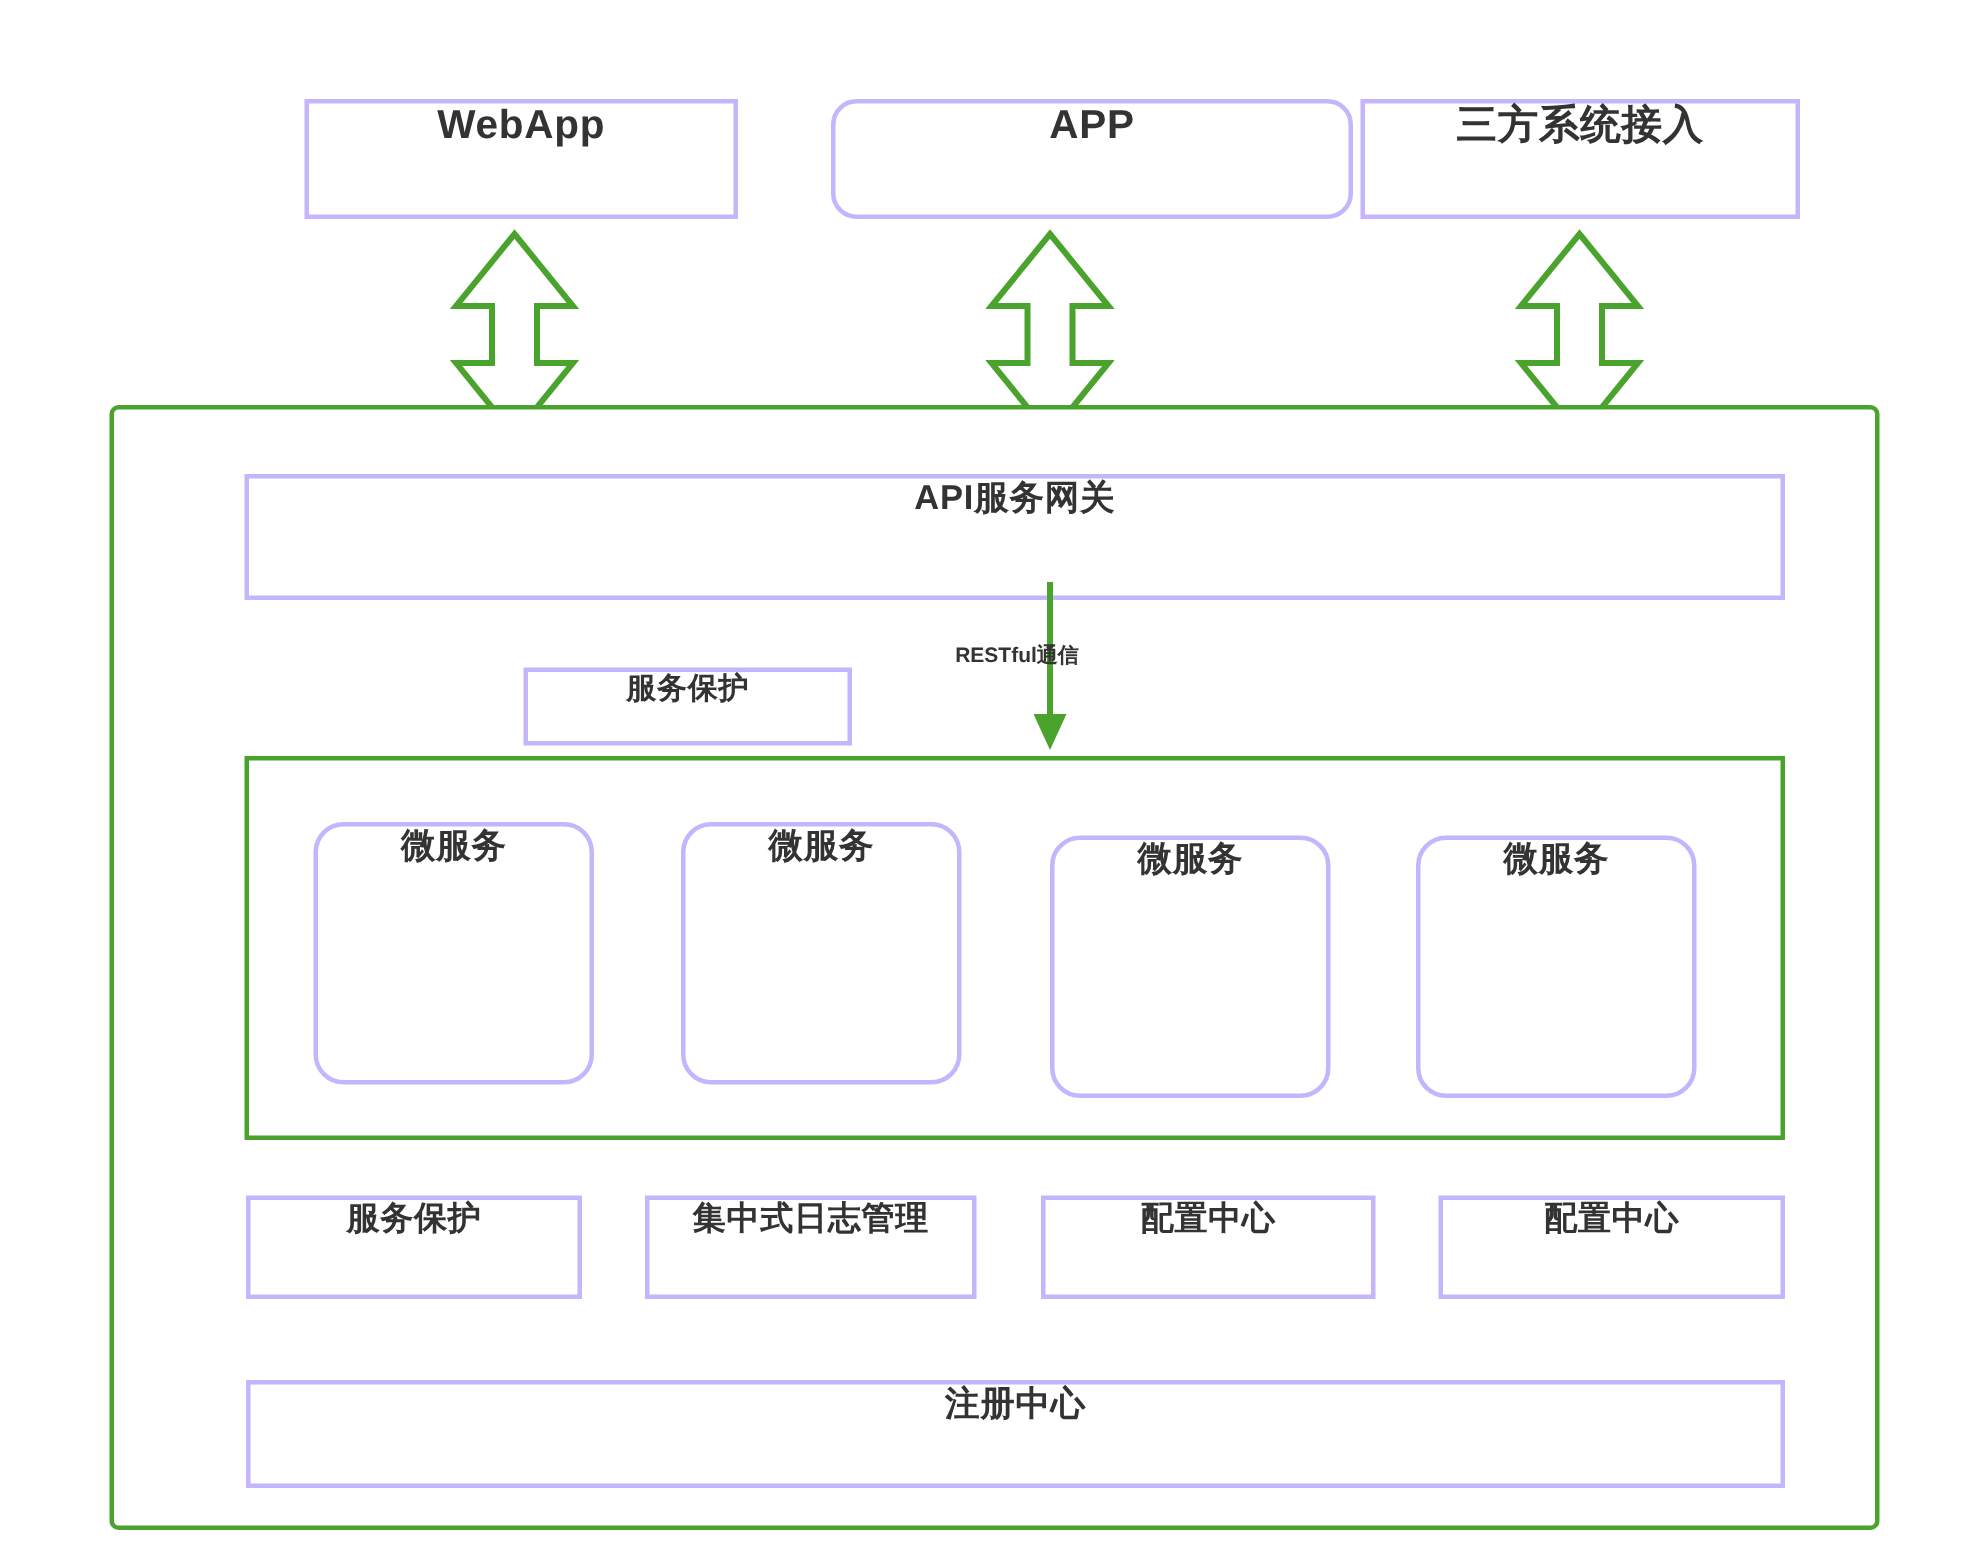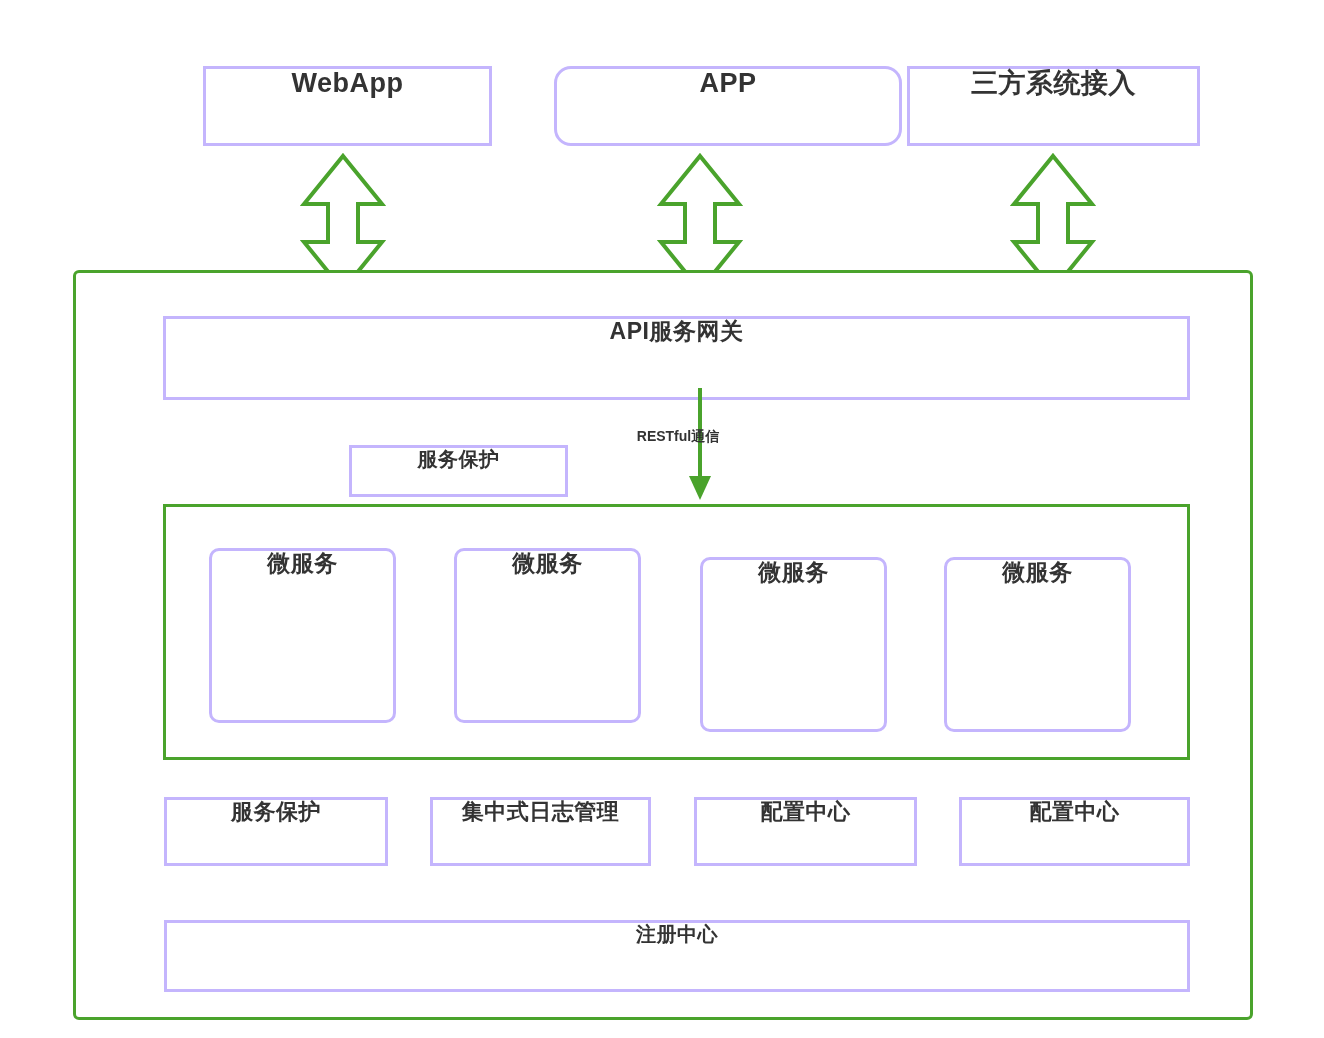--- a/index.html
+++ b/index.html
@@ -100,21 +100,21 @@
     top: 504px;
     width: 1027px;
     height: 256px;
     box-sizing: border-box;
     border: 3px solid #4aa32c;
     background: #ffffff;
   }
   .microservice-box {
     width: 187px;
     height: 175px;
-    border-radius: 10px;
+    border-radius: 20px;
     font-size: 23px;
   }
   #microservice-0 { left: 209px; top: 548px; }
   #microservice-1 { left: 454px; top: 548px; }
   #microservice-2 { left: 700px; top: 557px; }
   #microservice-3 { left: 944px; top: 557px; }
 
   
   .infra-box {
     top: 797px;
@@ -122,21 +122,21 @@
     font-size: 22px;
   }
   #infra-0 { left: 164px; width: 224px; }
   #infra-1 { left: 430px; width: 221px; }
   #infra-2 { left: 694px; width: 223px; }
   #infra-3 { left: 959px; width: 231px; }
 
   
   #registry {
     left: 164px; top: 920px; width: 1026px; height: 72px;
-    font-size: 20px;
+    font-size: 23px;
   }
 
   
   .dbl-arrow {
     position: absolute;
     width: 86px;
     height: 142px;
     pointer-events: none;
   }
   #dbl-arrow-0 { left: 300px; top: 152px; }

